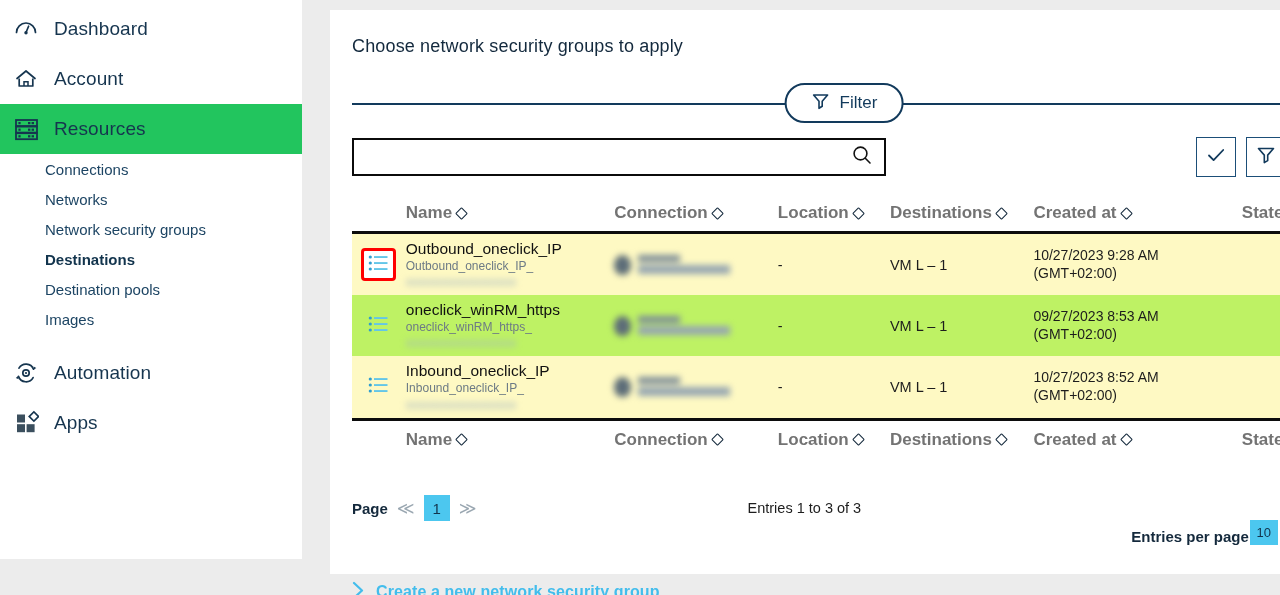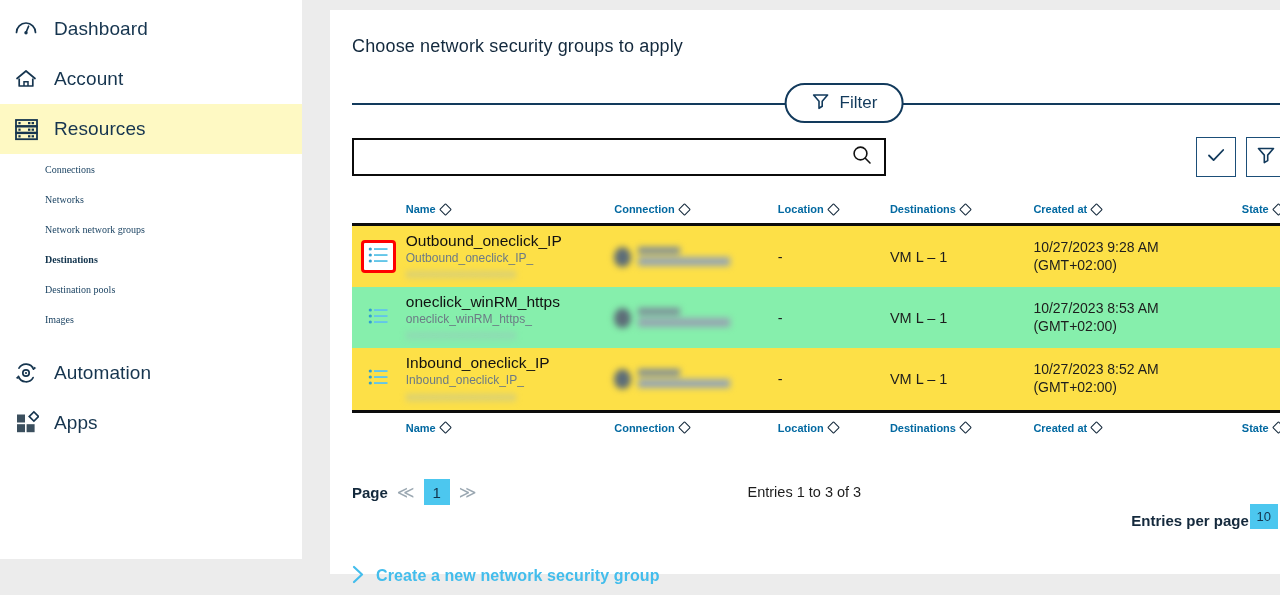--- a/index.html
+++ b/index.html
@@ -13,35 +13,35 @@
 
   
   .sidebar {
     width: 302px; height: 559px; background: #ffffff;
     flex: 0 0 302px; padding-top: 4px;
   }
   .nav-item {
     display: flex; align-items: center; height: 50px;
     padding-left: 10px; cursor: pointer;
   }
-  .nav-item.active { background: #fef9c3; }
+  .nav-item.active { background: #22c55e; }
   .nav-icon {
     width: 32px; height: 32px; flex: 0 0 32px;
     display: flex; align-items: center; justify-content: center;
     margin-right: 12px;
   }
   .nav-label {
     font-size: 19px; color: #16354f; letter-spacing: .1px;
   }
   .nav-item.active .nav-label { font-weight: 400; }
   .sub-item {
     height: 30px; display: flex; align-items: center;
     padding-left: 45px; cursor: pointer;
   }
-  .sub-label { font-size: 10px; color: #1c4463; font-family: Liberation Serif, serif; }
+  .sub-label { font-size: 15px; color: #1c4463; }
   .sub-item.current .sub-label { font-weight: bold; color: #12344d; }
 
   
   .main {
     flex: 1; height: 595px; background: #ececec;
     padding: 10px 30px 0 28px; position: relative;
   }
   .card {
     background: #ffffff; width: 1028px; height: 564px;
     padding: 26px 22px 0 22px; position: relative;
@@ -89,38 +89,38 @@
   .icon-btn {
     width: 40px; height: 40px;
     border: 1px solid #1b4e78; background: #fff;
     display: flex; align-items: center; justify-content: center;
     cursor: pointer;
   }
 
   
   table.grid { width: 100%; border-collapse: collapse; table-layout: fixed; }
   .grid th {
-    font-size: 11px; color: #0369a1; font-weight: bold;
+    font-size: 17px; color: #737373; font-weight: bold;
     text-align: left; padding: 6px 0 8px 0;
     border-bottom: 3px solid #0c0c0c;
     white-space: nowrap;
   }
   .grid tfoot th { border-bottom: none; border-top: 3px solid #0c0c0c; padding-top: 9px; }
   .hd { display: inline-flex; align-items: center; gap: 5px; cursor: pointer; }
   .diamond {
     display: inline-block; width: 9px; height: 9px;
     border: 1.6px solid #14293c; transform: rotate(45deg);
     border-radius: 1px;
   }
   .grid td {
     padding: 6px 0; vertical-align: middle;
     font-size: 14.5px; color: #1d1d1d;
   }
-  tr.row-hl td { background: #fde047; }
-  tr.row-plain td { background: #86efac; }
+  tr.row-hl td { background: #fef9c3; }
+  tr.row-plain td { background: #bef264; }
   .c-icon   { width: 48px;  text-align: center; }
   .c-name   { width: 186px; }
   .c-conn   { width: 146px; }
   .c-loc    { width: 100px; }
   .c-dest   { width: 128px; }
   .c-created{ width: 186px; }
   .c-state  { width: 84px; text-align: right; padding-right: 18px; }
 
   .name-main { font-size: 15.5px; color: #111; line-height: 1.2; }
   .name-sub  { font-size: 12px; color: #6c7a85; line-height: 1.3; }
@@ -222,21 +222,21 @@
       <span class="nav-label">Resources</span>
     </div>
 
     <div class="sub-item">
       <span class="sub-label">Connections</span>
     </div>
     <div class="sub-item">
       <span class="sub-label">Networks</span>
     </div>
     <div class="sub-item">
-      <span class="sub-label">Network network groups</span>
+      <span class="sub-label">Network security groups</span>
     </div>
     <div class="sub-item current">
       <span class="sub-label">Destinations</span>
     </div>
     <div class="sub-item">
       <span class="sub-label">Destination pools</span>
     </div>
     <div class="sub-item">
       <span class="sub-label">Images</span>
     </div>
@@ -440,21 +440,21 @@
                 <div class="conn-avatar"></div>
                 <div class="conn-lines">
                     <div class="conn-l1"></div>
                     <div class="conn-l2"></div>
                   </div>
               </div>
             </td>
             <td class="c-loc">-</td>
             <td class="c-dest">VM L – 1</td>
             <td class="c-created">
-              <div class="date-line">10/27/2023 8:53 AM</div>
+              <div class="date-line">09/27/2023 8:53 AM</div>
               <div class="date-line">(GMT+02:00)</div>
             </td>
             <td class="c-state">
               <span>
                 <svg width="27" height="27" viewBox="0 0 27 27">
                     <path d="M10.5 15.5l5.5-5.5" stroke="#8cc63f" stroke-width="1.9" stroke-linecap="round" fill="none"></path>
                     <path d="M13.8 7.6l2.2-2.2a3.7 3.7 0 0 1 5.2 5.2l-2.2 2.2" stroke="#8cc63f" stroke-width="1.9" fill="none" stroke-linecap="round"></path>
                     <path d="M12.4 18.9l-2.2 2.2a3.7 3.7 0 0 1-5.2-5.2l2.2-2.2" stroke="#8cc63f" stroke-width="1.9" fill="none" stroke-linecap="round"></path>
                   </svg>
               </span>

